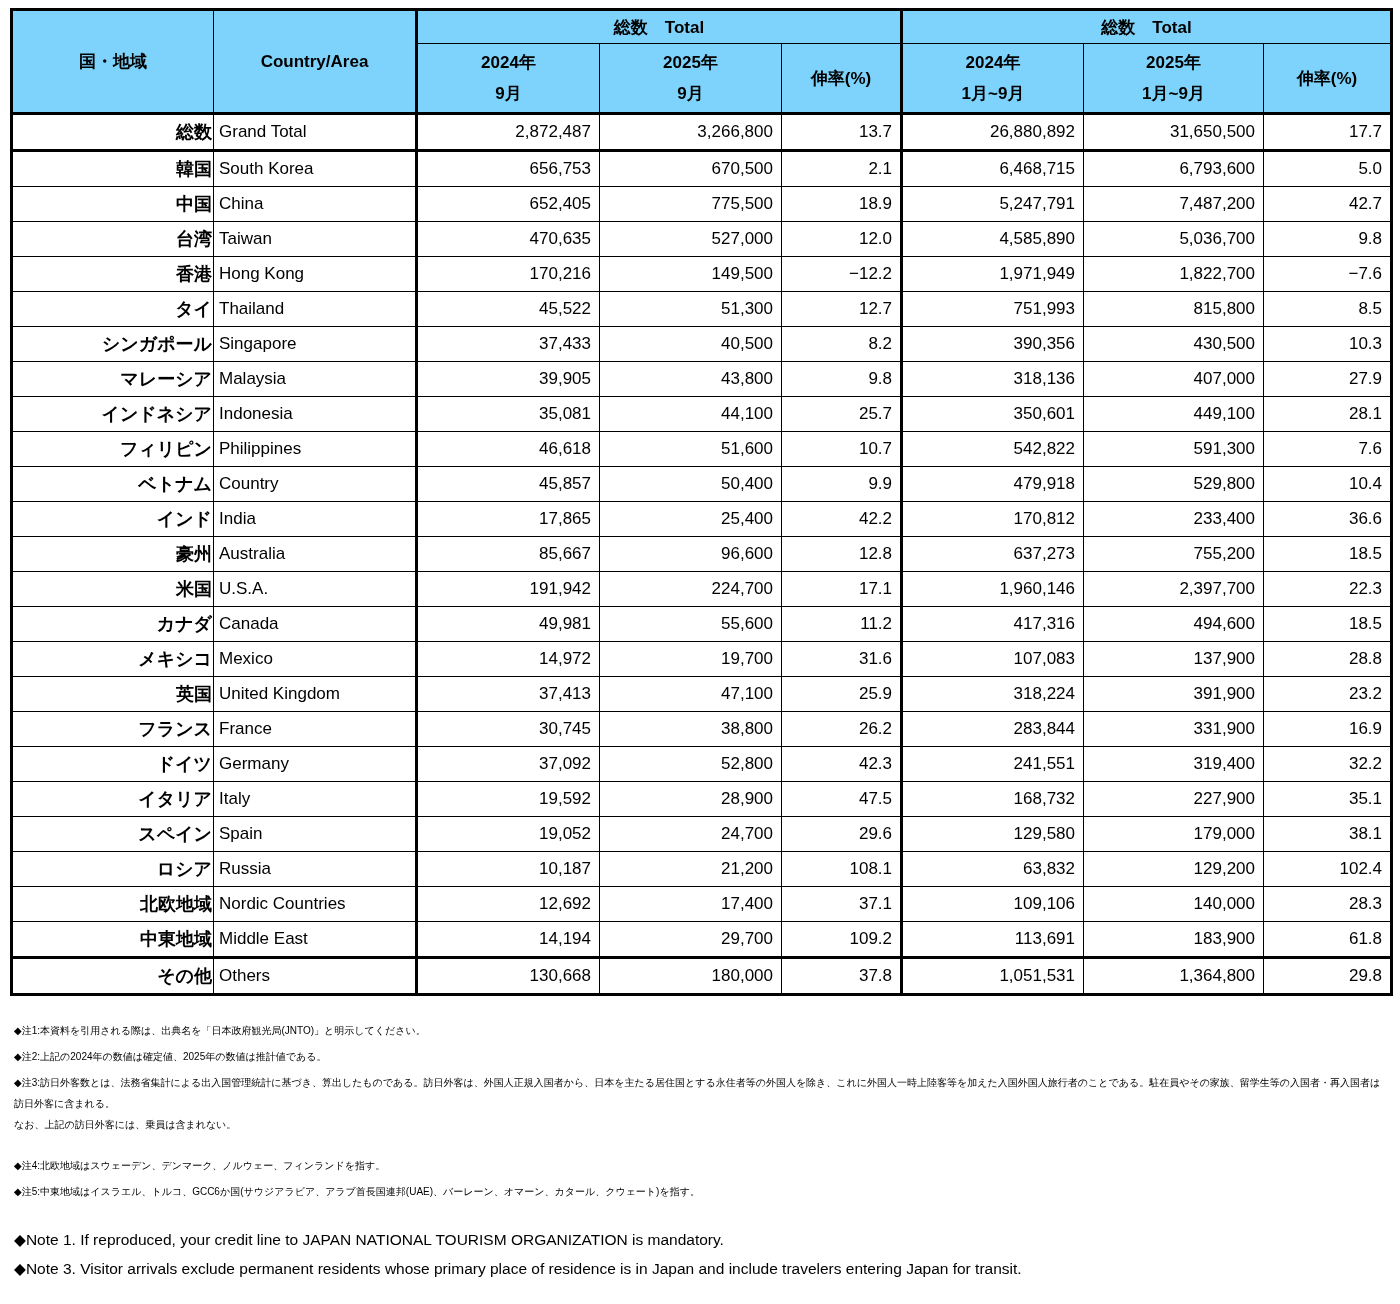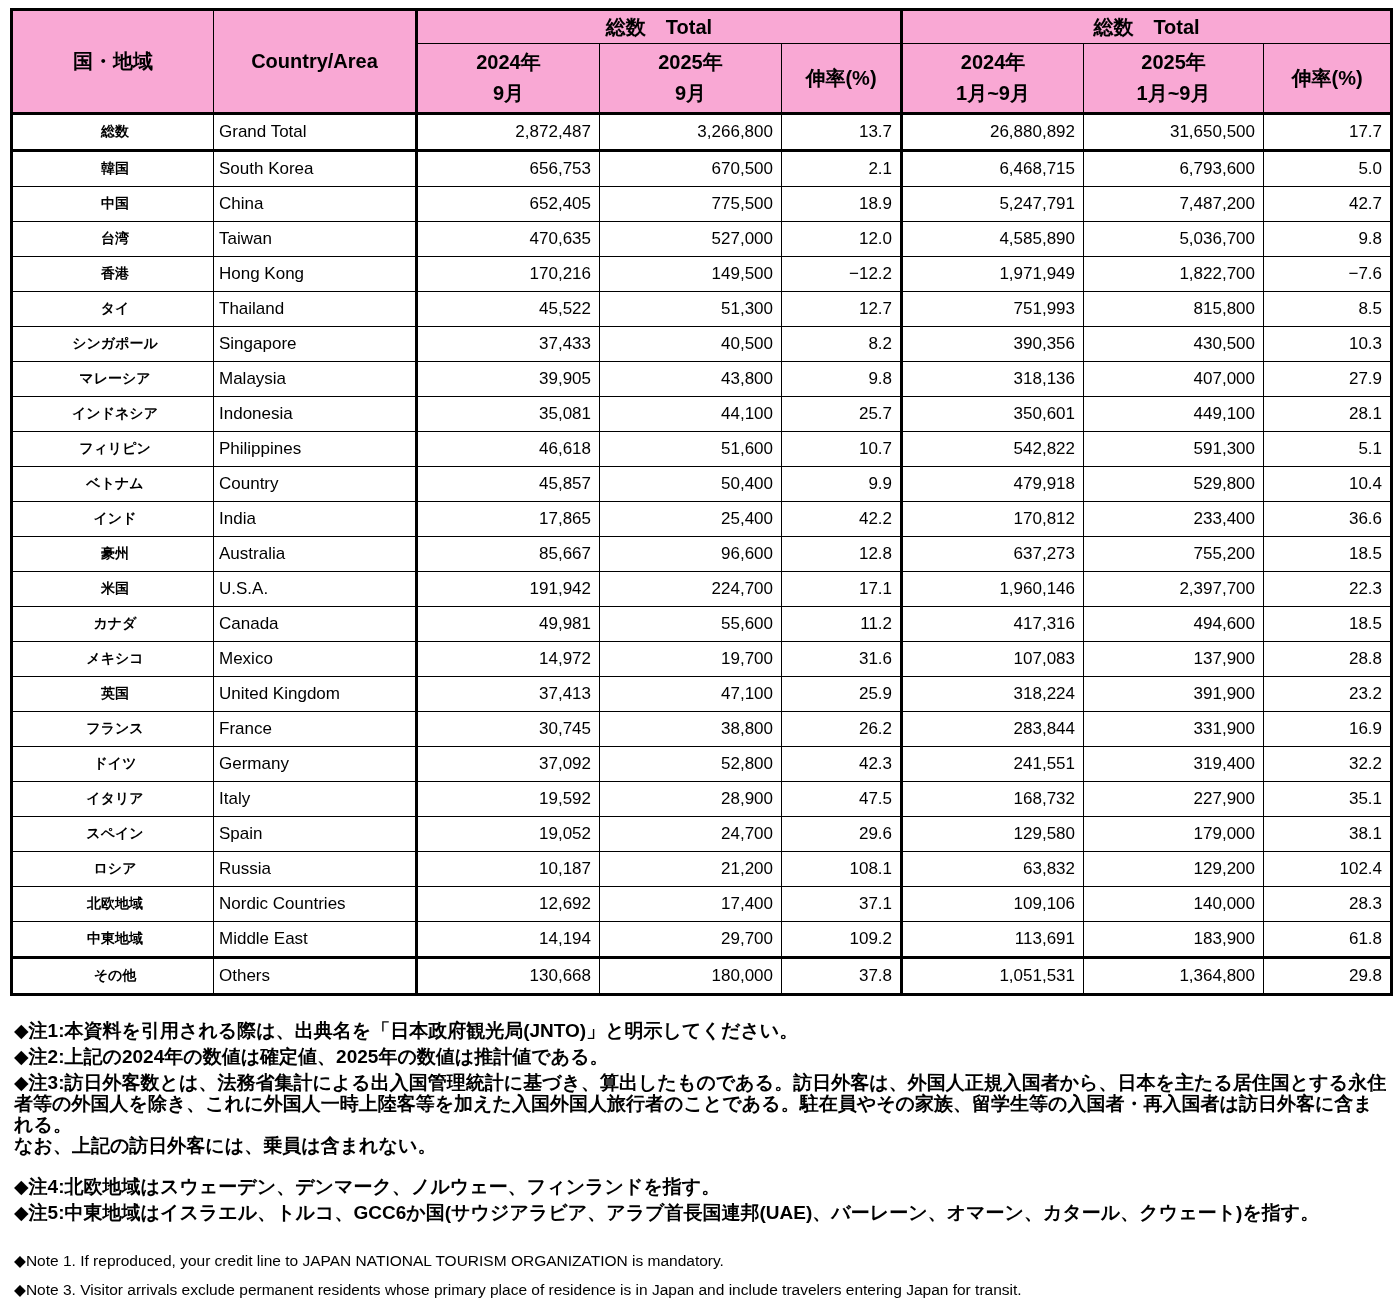--- a/index.html
+++ b/index.html
@@ -15,33 +15,33 @@
     width: 1380px;
     border-collapse: collapse;
     table-layout: fixed;
     border: 3px solid #000;
   }
   table.stats th, table.stats td {
     border: 1px solid #000;
     overflow: hidden;
     white-space: nowrap;
   }
-  thead th { font-weight: bold; font-size: 20px; text-align: center; background: #f9a8d4; }
+  thead th { font-weight: bold; font-size: 17px; text-align: center; background: #7dd3fc; }
   tr.group-row th { height: 30px; }
   tr.subhead th { height: 66px; }
   tr.subhead th .l { line-height: 31px; }
   .thick-r { border-right: 3px solid #000 !important; }
   tbody td { height: 32px; font-size: 17px; }
-  tbody td.c-jp { text-align: center; padding-left: 5px; font-size: 14px; font-weight: bold; }
+  tbody td.c-jp { text-align: right; padding-left: 5px; font-size: 18px; font-weight: bold; }
   tbody td.c-en { text-align: left; padding-left: 5px; }
   tbody td.num { text-align: right; padding-right: 8px; }
   tbody tr:first-child td { border-top: 3px solid #000; border-bottom: 3px solid #000; }
   tbody tr:last-child td { border-top: 3px solid #000; }
 
-  .notes-jp { margin-top: 24px; font-size: 19px; font-weight: bold; }
+  .notes-jp { margin-top: 24px; font-size: 10px; }
   .notes-jp .note { line-height: 21px; margin: 0 0 5px 4px; white-space: pre-wrap; }
   .notes-jp .note:nth-child(4) { margin-top: 20px; }
   .notes-en { margin-top: 28px; font-size: 15.5px; }
   .notes-en .note-en { line-height: 19px; margin: 0 0 10px 4px; }
 </style>
 </head>
 <body>
 
 <div class="page">
 
@@ -176,21 +176,21 @@
           <td class="num">28.1</td>
         </tr>
         <tr>
           <td class="c-jp">フィリピン</td>
           <td class="c-en thick-r">Philippines</td>
           <td class="num">46,618</td>
           <td class="num">51,600</td>
           <td class="num thick-r">10.7</td>
           <td class="num">542,822</td>
           <td class="num">591,300</td>
-          <td class="num">5.1</td>
+          <td class="num">7.6</td>
         </tr>
         <tr>
           <td class="c-jp">ベトナム</td>
           <td class="c-en thick-r">Country</td>
           <td class="num">45,857</td>
           <td class="num">50,400</td>
           <td class="num thick-r">9.9</td>
           <td class="num">479,918</td>
           <td class="num">529,800</td>
           <td class="num">10.4</td>

